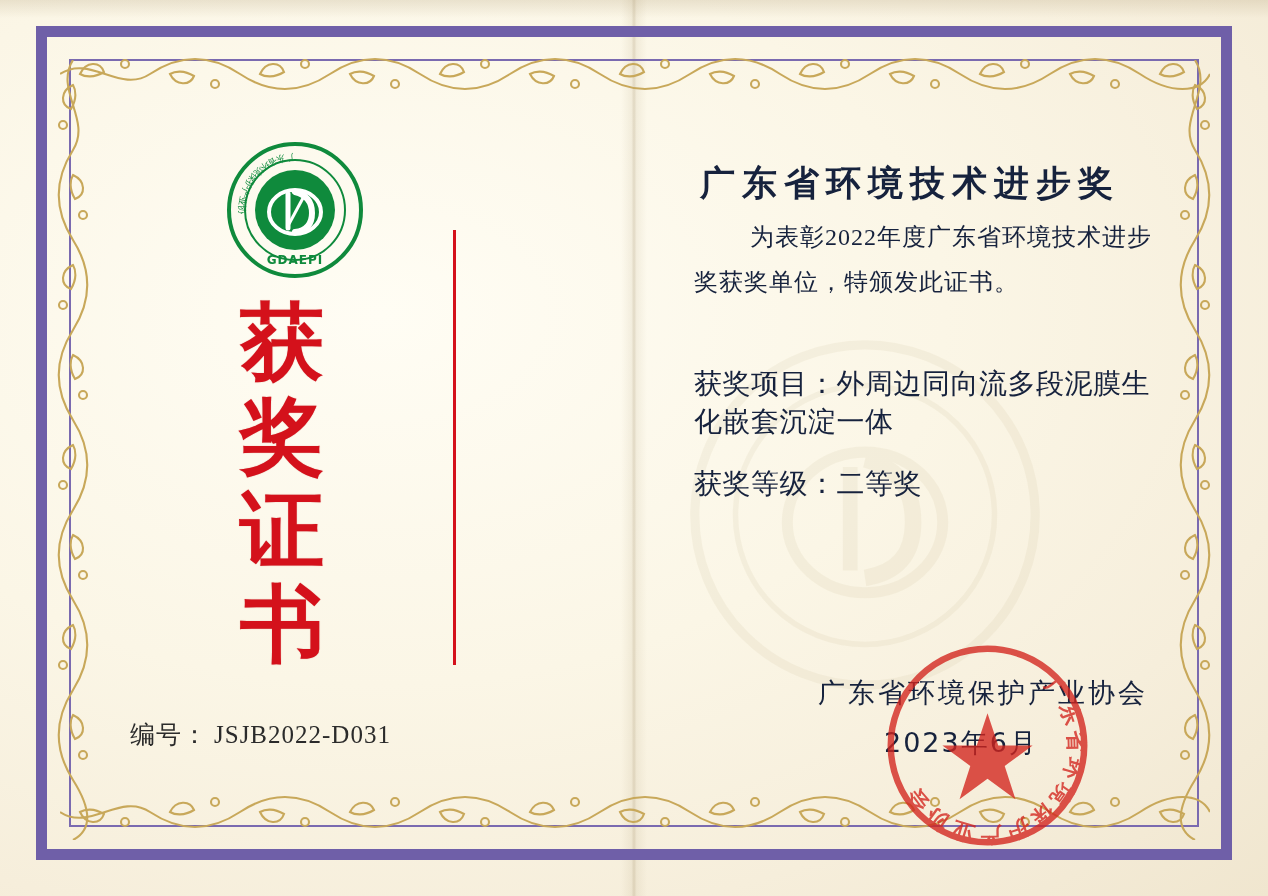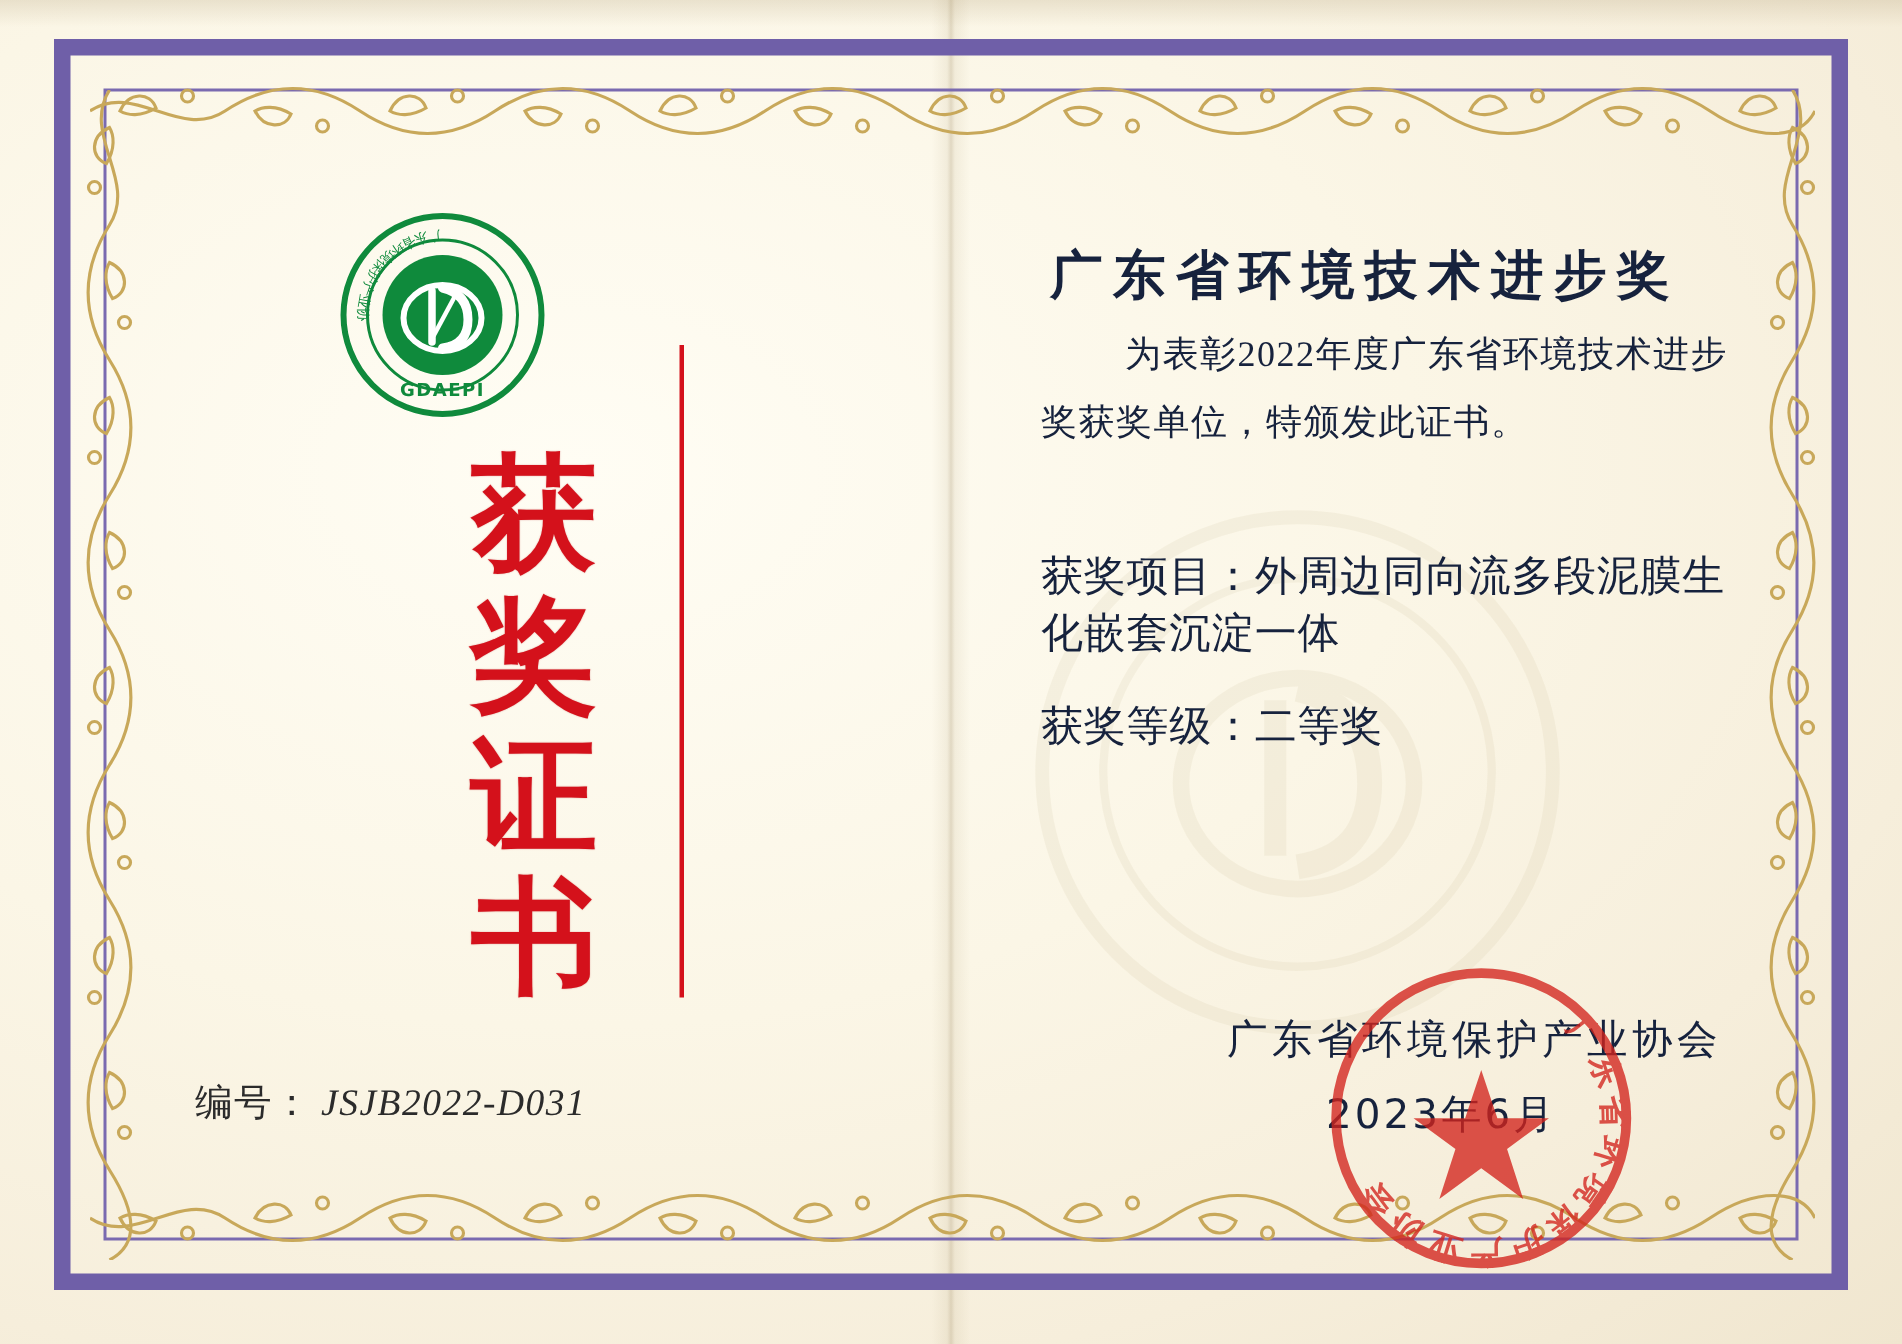--- a/index.html
+++ b/index.html
@@ -115,21 +115,21 @@
     position: absolute;
     left: 120px;
     top: 175px;
     width: 160px;
     color: #d4111b;
     font-family: "DejaVu Sans", "Liberation Sans", sans-serif;
     font-weight: bold;
     font-size: 84px;
     line-height: 1.12;
     letter-spacing: 2px;
-    text-align: right;
+    text-align: left;
     text-shadow: 0 0 1px rgba(170,10,16,0.45);
   }
 
   .red-rule {
     position: absolute;
     left: 333px;
     top: 110px;
     width: 3px;
     height: 435px;
     background: #d4111b;
@@ -146,21 +146,20 @@
     font-family: "Liberation Serif", serif;
   }
   .serial .serial-label {
     font-family: "DejaVu Sans", sans-serif;
     font-size: 25px;
   }
   .serial .serial-value {
     font-family: "Liberation Serif", serif;
     font-size: 25px;
     margin-left: 6px;
-    font-style: italic;
   }
 
   
   .right-panel {
     position: absolute;
     left: 690px;
     top: 120px;
     width: 480px;
     height: 700px;
     color: #1d2a45;

